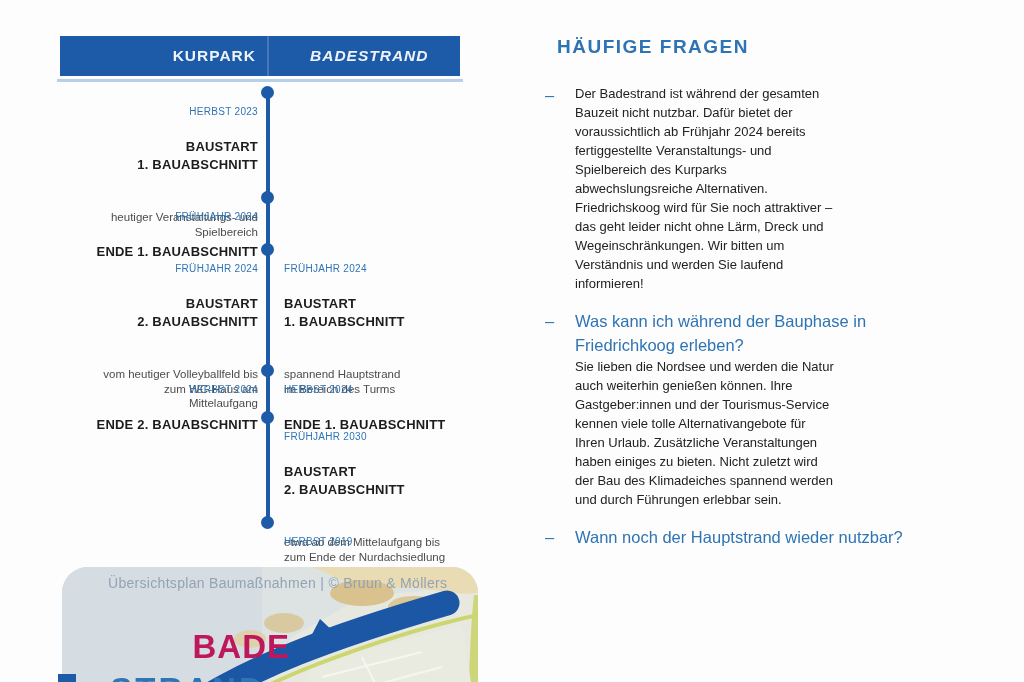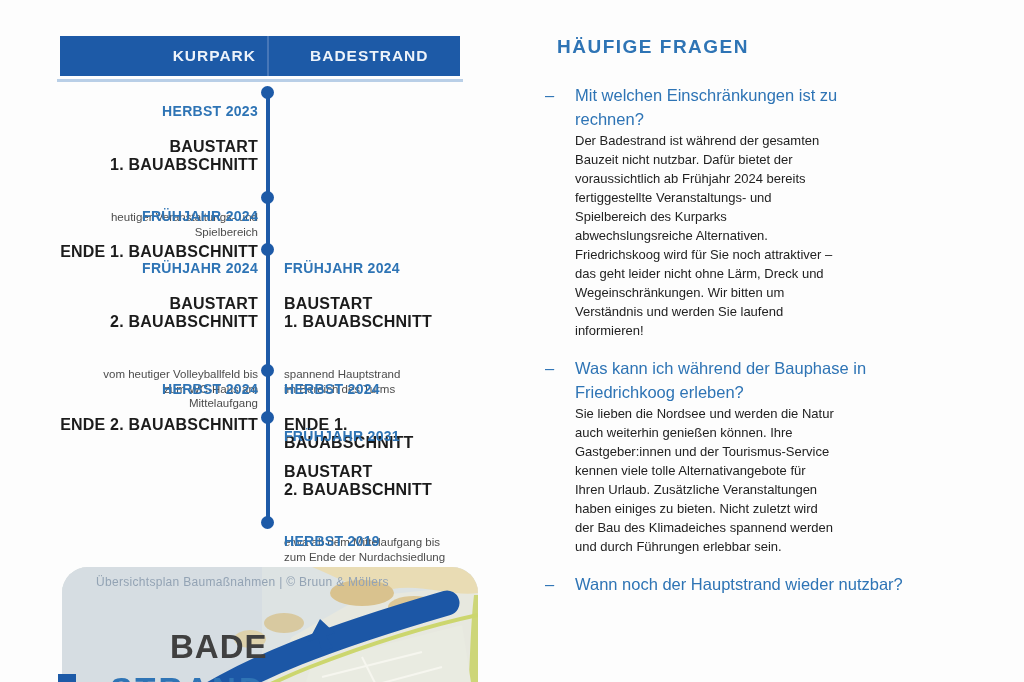--- a/index.html
+++ b/index.html
@@ -6,45 +6,45 @@
   body{width:1024px;height:682px;overflow:hidden;background:#ffffff;
        font-family:"Liberation Sans", sans-serif;position:relative;}
   .page{position:absolute;inset:0;background:#fdfdfd;}
 
   
   .tl-header{position:absolute;left:60px;top:36px;width:400px;height:40px;
              background:#1d5aa7;color:#eef3fa;}
   .tl-header .lbl{position:absolute;top:11px;font-size:15.5px;font-weight:bold;
                   letter-spacing:1px;white-space:nowrap;padding-left:28px;}
   .lbl-left{right:204px;}
-  .lbl-right{left:222px;}
+  .lbl-right{left:222px;font-style:italic;}
   .tl-header .divider{position:absolute;left:207px;top:0;width:2px;height:40px;background:#4777b8;}
   .tl-underline{position:absolute;left:57px;top:79px;width:406px;height:3px;background:#b9cfe7;}
 
   .tl-line{position:absolute;left:266px;top:92px;width:4px;height:430px;background:#1d5aa7;}
   .dot{position:absolute;left:261px;width:13px;height:13px;border-radius:50%;background:#1d5aa7;}
   .d1{top:86px}.d2{top:191px}.d3{top:243px}.d4{top:364px}.d5{top:411px}.d6{top:516px}
 
   .tl-event{position:absolute;white-space:pre-line;}
   .tl-event.left{left:58px;width:200px;text-align:right;}
   .tl-event.right{left:284px;width:196px;text-align:left;}
   .e-l1{top:85px}.e-l2{top:190px}.e-l3{top:242px}.e-l4{top:363px}
   .e-r1{top:242px}.e-r2{top:363px}.e-r3{top:410px}.e-r4{top:515px}
-  .tl-date{color:#2e74b5;font-size:14px;font-weight:bold;line-height:17px;letter-spacing:.3px;}
-  .tl-body{color:#1c1c1c;font-size:16px;font-weight:bold;line-height:18px;letter-spacing:.2px;}
+  .tl-date{color:#2e74b5;font-size:10px;font-weight:normal;line-height:17px;letter-spacing:.3px;}
+  .tl-body{color:#1c1c1c;font-size:13px;font-weight:bold;line-height:18px;letter-spacing:.2px;}
   .tl-note{color:#4c4c4c;font-size:11.5px;line-height:14.5px;margin-top:18px;}
 
   
   .map{position:absolute;left:62px;top:567px;width:416px;height:115px;
        border-radius:26px 26px 0 0;overflow:hidden;background:#dde3e3;}
   .map svg{display:block;width:416px;height:160px;}
-  .map-caption{position:absolute;left:96px;top:575px;font-size:12px;color:#93a3b4;
+  .map-caption{position:absolute;left:108px;top:575px;font-size:14px;color:#93a3b4;
                letter-spacing:.3px;}
-  .map-label1{position:absolute;left:170px;top:628px;width:120px;text-align:left;
-              font-size:33px;font-weight:bold;color:#404040;letter-spacing:1px;}
+  .map-label1{position:absolute;left:170px;top:628px;width:120px;text-align:right;
+              font-size:33px;font-weight:bold;color:#be185d;letter-spacing:1px;}
   .map-label2{position:absolute;left:108px;top:671px;width:160px;text-align:center;
               font-size:33px;font-weight:bold;color:#2f74b5;letter-spacing:3px;}
   .cut-blue{position:absolute;left:58px;top:674px;width:18px;height:8px;background:#1d5aa7;}
 
   
   .faq-title{position:absolute;left:557px;top:36px;color:#2e74b5;font-size:19px;
              font-weight:bold;letter-spacing:1.5px;}
   .faq{position:absolute;left:545px;top:84px;width:424px;}
   .faq-item{position:relative;padding-left:30px;margin-bottom:17px;}
   .faq-q{color:#2e74b5;font-size:16.5px;line-height:23.5px;white-space:pre-line;}
@@ -100,21 +100,21 @@
     <div class="tl-body">BAUSTART
 1. BAUABSCHNITT</div>
     <div class="tl-note">spannend Hauptstrand
 im Bereich des Turms</div>
   </div>
   <div class="tl-event right e-r2">
     <div class="tl-date">HERBST 2024</div>
     <div class="tl-body">ENDE 1. BAUABSCHNITT</div>
   </div>
   <div class="tl-event right e-r3">
-    <div class="tl-date">FRÜHJAHR 2031</div>
+    <div class="tl-date">FRÜHJAHR 2030</div>
     <div class="tl-body">BAUSTART
 2. BAUABSCHNITT</div>
     <div class="tl-note">etwa ab dem Mittelaufgang bis
 zum Ende der Nurdachsiedlung</div>
   </div>
   <div class="tl-event right e-r4">
     <div class="tl-date">HERBST 2019</div>
     <div class="tl-body">ENDE 2. BAUABSCHNITT</div>
   </div>
 
@@ -143,22 +143,20 @@
   </div>
   <div class="map-caption">Übersichtsplan Baumaßnahmen | © Bruun &amp; Möllers</div>
   <div class="map-label1">BADE</div>
   <div class="map-label2">STRAND</div>
   <div class="cut-blue"></div>
 
   <div class="faq-title">HÄUFIGE FRAGEN</div>
   <div class="faq">
     <div class="faq-item">
       <span class="faq-dash">–</span>
-      <div class="faq-q">Mit welchen Einschränkungen ist zu
-rechnen?</div>
       <div class="faq-a">Der Badestrand ist während der gesamten
 Bauzeit nicht nutzbar. Dafür bietet der
 voraussichtlich ab Frühjahr 2024 bereits
 fertiggestellte Veranstaltungs- und
 Spielbereich des Kurparks
 abwechslungsreiche Alternativen.
 Friedrichskoog wird für Sie noch attraktiver –
 das geht leider nicht ohne Lärm, Dreck und
 Wegeinschränkungen. Wir bitten um
 Verständnis und werden Sie laufend

